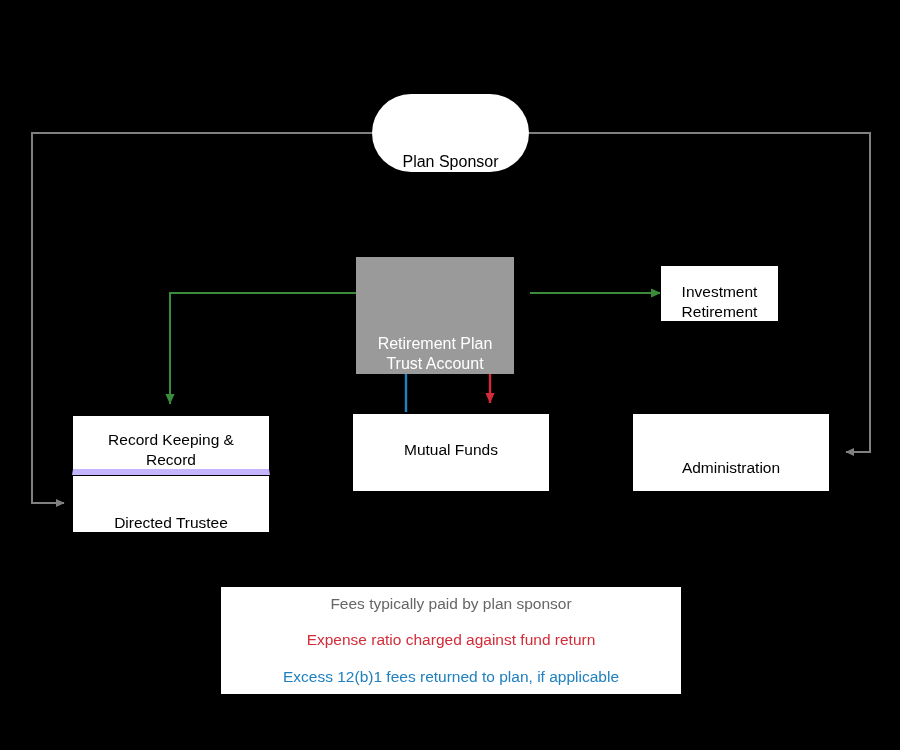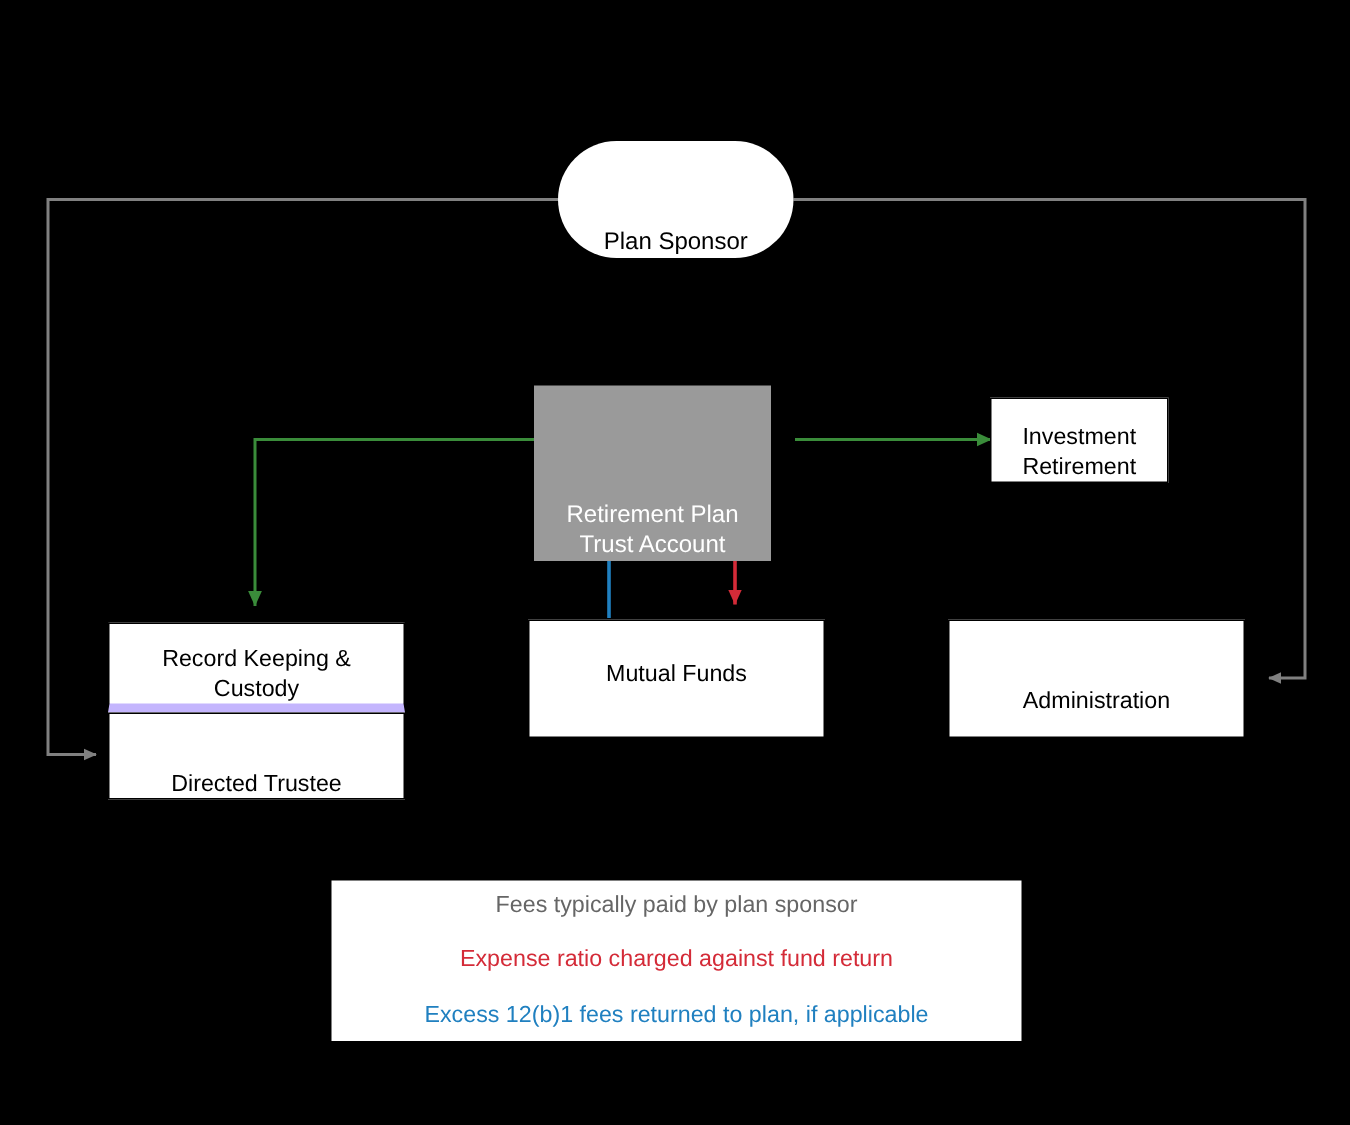--- a/index.html
+++ b/index.html
@@ -134,21 +134,21 @@
   <div class="node node-box" style="left:660px; top:265px; width:119px; height:57px;">
     <span>
       <span>Investment</span><br>
       <span>Retirement</span>
     </span>
   </div>
 
   <div class="node node-box stack-top" style="left:72px; top:415px; width:198px; height:60px;">
     <span>
       <span>Record Keeping &amp;</span><br>
-      <span>Custody</span>
+      <span>Record</span>
     </span>
   </div>
 
   <div class="node node-box node-align-top" style="left:352px; top:413px; width:198px; height:79px;">
     <span>Mutual Funds</span>
   </div>
 
   <div class="node node-box" style="left:72px; top:475px; width:198px; height:58px;">
     <span>Directed Trustee</span>
   </div>

